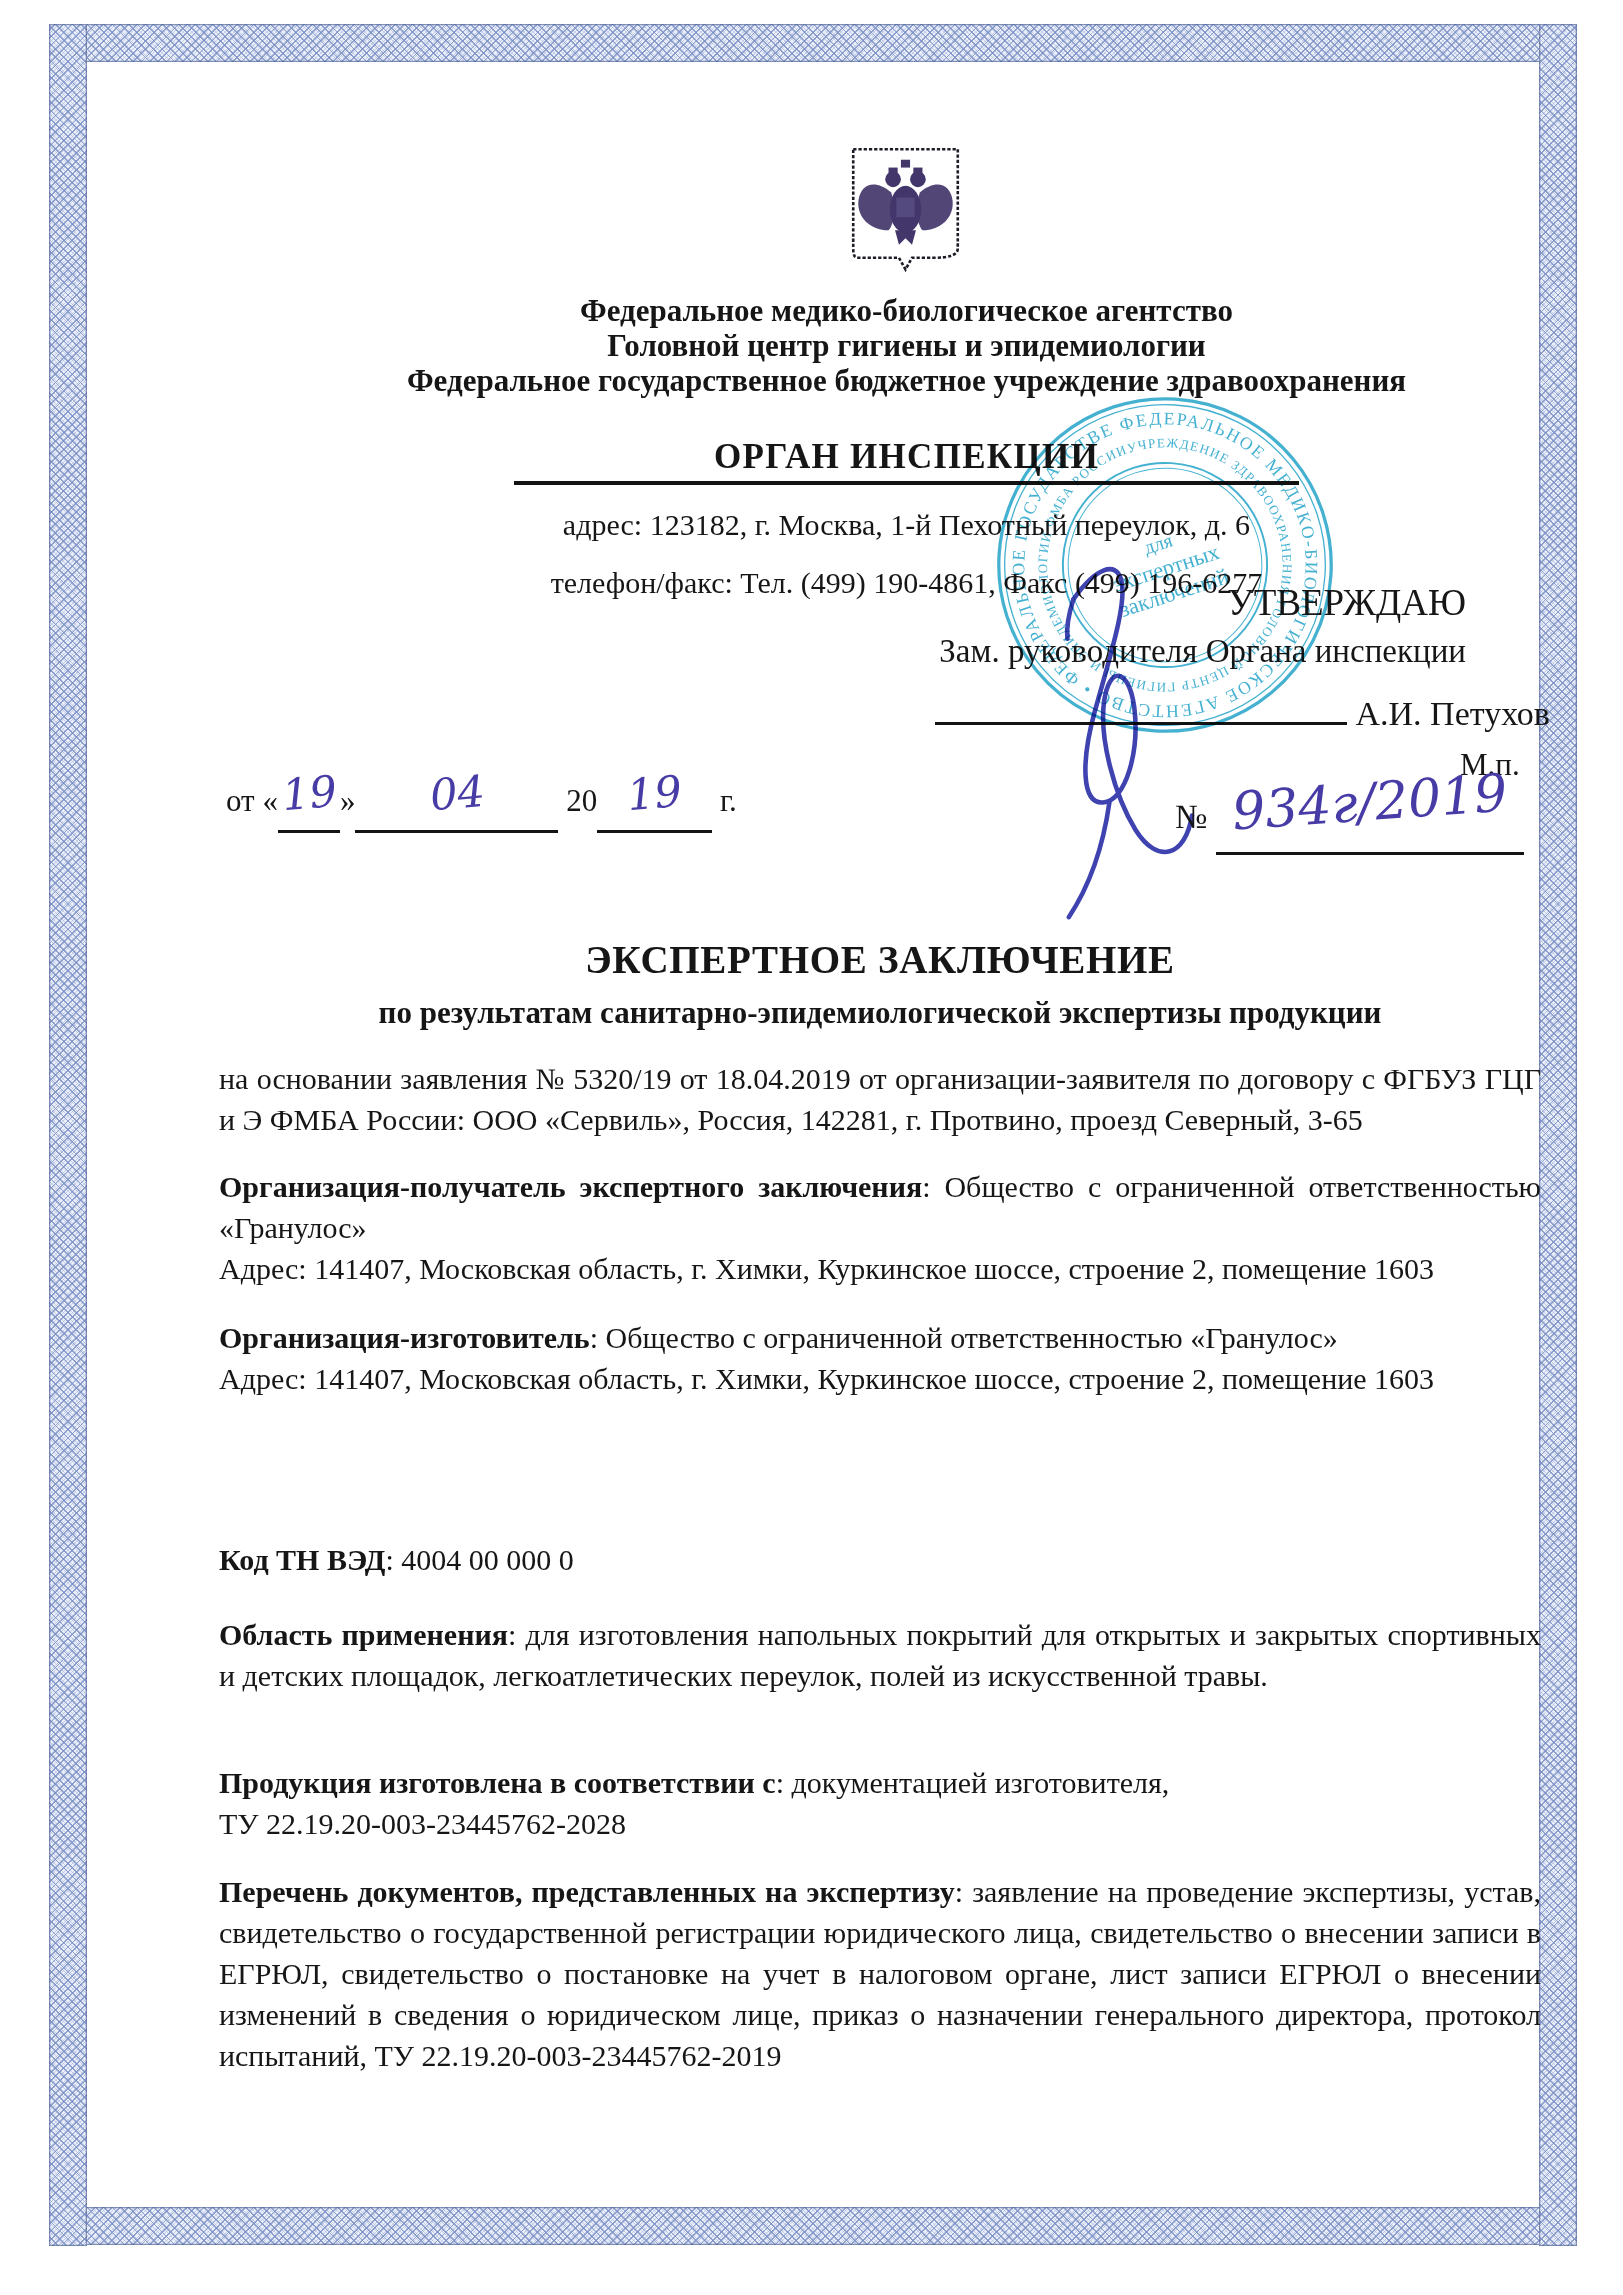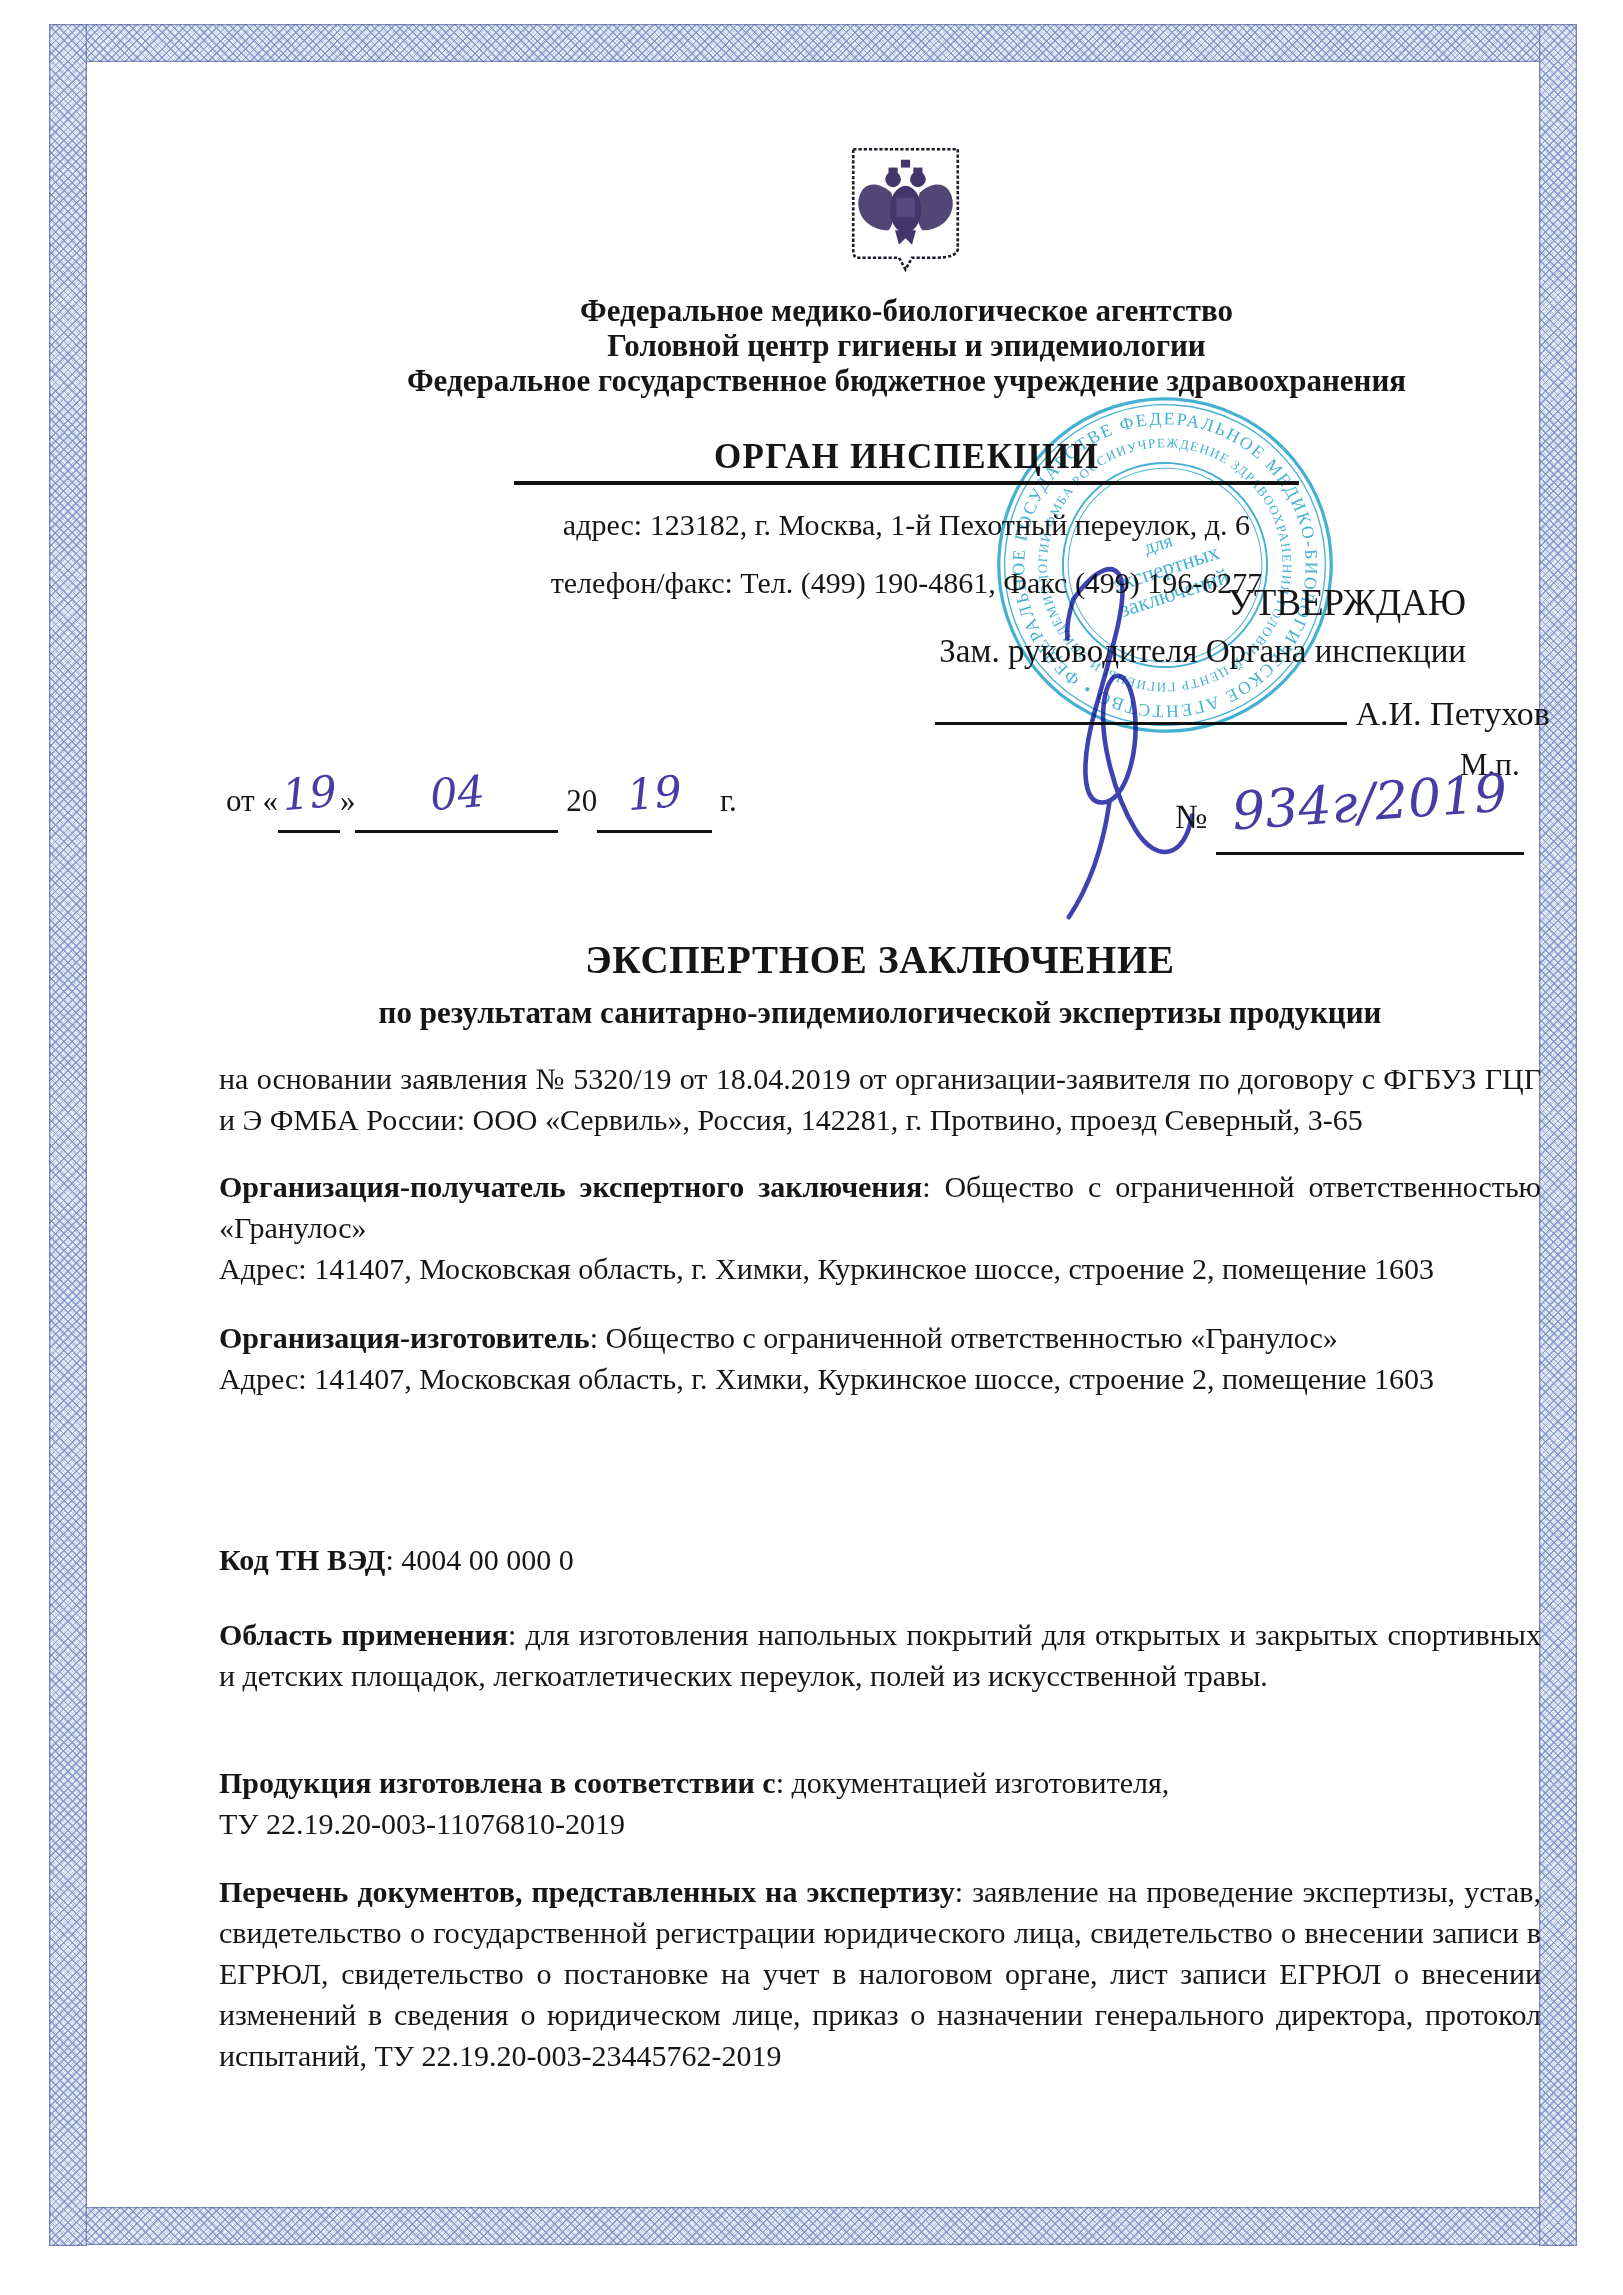--- a/index.html
+++ b/index.html
@@ -167,21 +167,21 @@
   <div class="para p5">
     <b>Код ТН ВЭД</b><span>: 4004 00 000 0</span>
   </div>
 
   <div class="para p6">
     <b>Область применения</b><span>: для изготовления напольных покрытий для открытых и закрытых спортивных и детских площадок, легкоатлетических переулок, полей из искусственной травы.</span>
   </div>
 
   <div class="para p7">
     <div><b>Продукция изготовлена в соответствии с</b><span>: документацией изготовителя,</span></div>
-    <div>ТУ 22.19.20-003-11076810-2019</div>
+    <div>ТУ 22.19.20-003-23445762-2028</div>
   </div>
 
   <div class="para p8">
     <b>Перечень документов, представленных на экспертизу</b><span>: заявление на проведение экспертизы, устав, свидетельство о государственной регистрации юридического лица, свидетельство о внесении записи в ЕГРЮЛ, свидетельство о постановке на учет в налоговом органе, лист записи ЕГРЮЛ о внесении изменений в сведения о юридическом лице, приказ о назначении генерального директора, протокол испытаний, ТУ 22.19.20-003-23445762-2019</span>
   </div>
 
 </div>
 
 
 </body></html>

